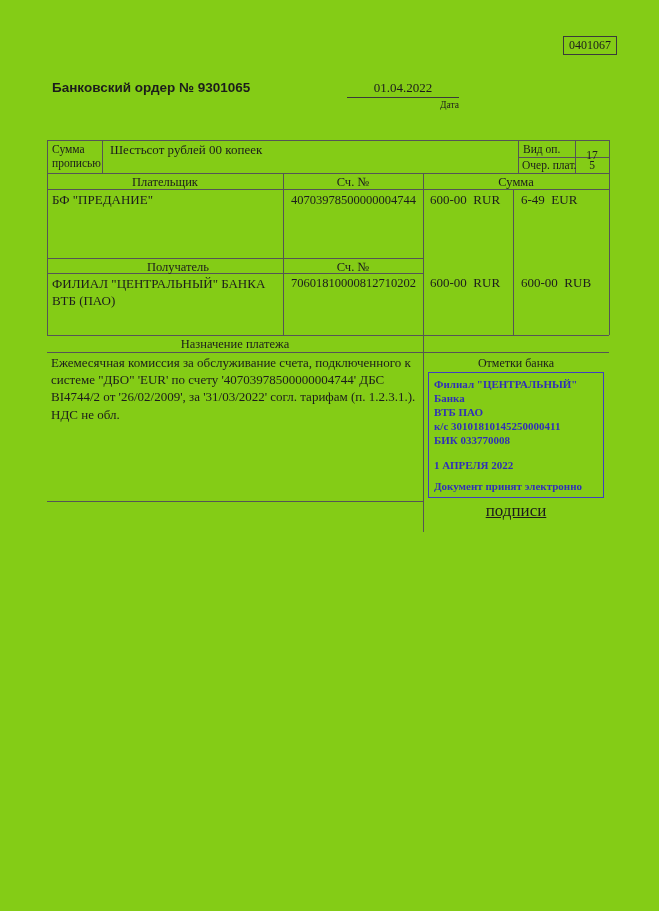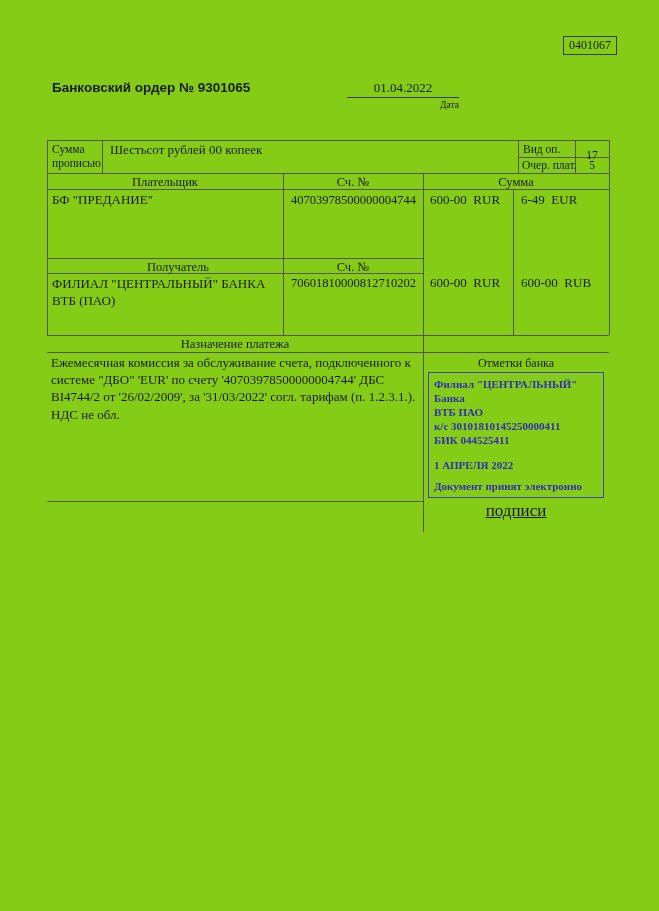--- a/index.html
+++ b/index.html
@@ -88,20 +88,20 @@
 системе "ДБО" 'EUR' по счету '40703978500000004744' ДБС
 BI4744/2 от '26/02/2009', за '31/03/2022' согл. тарифам (п. 1.2.3.1.).
 НДС не обл.</div>
 
   <div class="t ctr" style="left:423px;top:355px;width:186px;font-size:12px;">Отметки банка</div>
 
   <div class="stamp">
     <div>Филиал "ЦЕНТРАЛЬНЫЙ" Банка</div>
     <div>ВТБ ПАО</div>
     <div>к/с 30101810145250000411</div>
-    <div>БИК 044525411</div>
+    <div>БИК 033770008</div>
     <div class="gap">1 АПРЕЛЯ 2022</div>
     <div class="bottom">Документ принят электронно</div>
   </div>
 
   <div class="t ctr" style="left:423px;top:503px;width:186px;font-size:17px;text-decoration:underline;">подписи</div>
 
 </div>
 
 </body></html>

